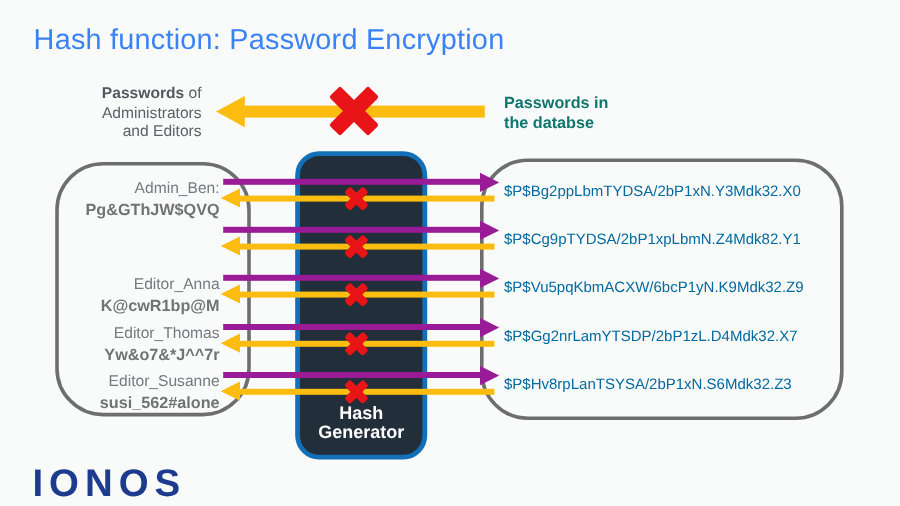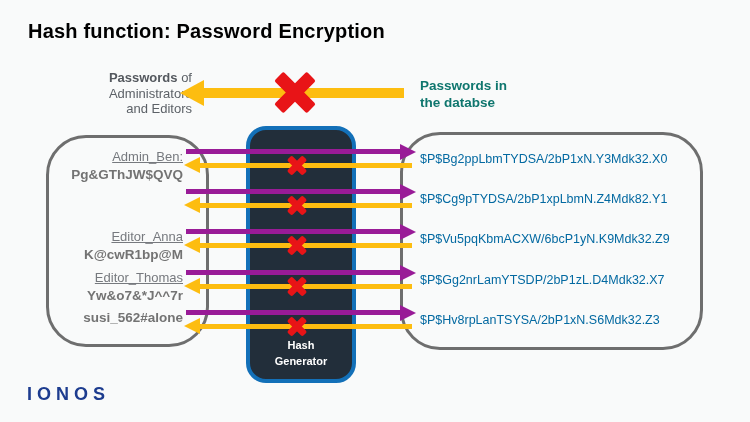--- a/index.html
+++ b/index.html
@@ -7,26 +7,26 @@
     width:750px;height:422px;position:relative;overflow:hidden;
     background:#f9fafa;
     font-family:"Liberation Sans", sans-serif;
     -webkit-font-smoothing:antialiased;
   }
   .stage{position:absolute;inset:0;}
 
   
   .title{
     position:absolute;left:28px;top:20px;
-    font-size:20px;font-weight:bold;color:#000000;letter-spacing:.2px;
+    font-size:24px;font-weight:normal;color:#3b82f6;letter-spacing:.2px;
   }
 
   
   .ann-left{
-    position:absolute;left:56px;top:70px;width:136px;
+    position:absolute;left:32px;top:70px;width:136px;
     text-align:right;font-size:13px;line-height:15.5px;color:#5c6167;
   }
   .ann-left b{font-weight:bold;color:#54585e;}
   .ann-right{
     position:absolute;left:420px;top:77px;
     font-size:13.5px;line-height:17px;font-weight:bold;color:#0f766e;
   }
   .top-arrow-bar{
     position:absolute;left:202px;top:88px;width:202px;height:10px;
     background:var(--yellow,#FDBD10);
@@ -59,21 +59,21 @@
   .panel-right{left:400px;top:132px;width:297px;height:212px;}
   .hashbox{
     position:absolute;left:246px;top:126px;width:102px;height:249px;
     background:var(--boxfill,#222E3A);
     border:4px solid var(--boxborder,#1370B8);
     border-radius:20px;
   }
   .hashbox-label{
     position:absolute;left:0;right:0;bottom:10px;
     text-align:center;color:#ffffff;font-weight:bold;
-    font-size:11px;line-height:16px;
+    font-size:15px;line-height:16px;
   }
 
   
   .rowg{position:absolute;left:0;width:750px;height:0;}
   .p-line{
     position:absolute;left:186px;top:-3px;width:216px;height:5px;
     background:var(--purple,#991B97);
   }
   .p-head{
     position:absolute;left:400px;top:-8px;width:0;height:0;
@@ -85,31 +85,31 @@
     background:var(--yellow,#FDBD10);
   }
   .y-head{
     position:absolute;left:184px;top:5px;width:0;height:0;
     border-right:16px solid var(--yellow,#FDBD10);
     border-top:8px solid transparent;border-bottom:8px solid transparent;
   }
   .left-label{
     position:absolute;left:0;top:-4px;width:183px;text-align:right;
   }
-  .left-label .uname{font-size:13px;line-height:18px;color:#76797e;display:block;text-decoration:underline;}
+  .left-label .uname{font-size:13px;line-height:18px;color:#76797e;display:block;}
   .left-label .upass{font-size:13.5px;line-height:18px;font-weight:bold;color:#737373;display:block;}
   .hash-text{
     position:absolute;left:420px;top:-2px;font-size:12.5px;line-height:18px;color:#0369a1;
     white-space:nowrap;
   }
 
   
   .logo{
     position:absolute;left:27px;top:384px;
-    font-size:18px;font-weight:800;letter-spacing:5px;
+    font-size:32px;font-weight:800;letter-spacing:5px;
     color:var(--logoblue,#1D3C8F);
   }
 </style>
 </head>
 <body>
 
 <div class="stage">
 
   <div class="title">Hash function: Password Encryption</div>
 
@@ -198,20 +198,21 @@
     <div class="y-head"></div>
     <div class="xmark x-small">
       <div class="bar r45"></div>
       <div class="bar r-45"></div>
     </div>
     <div class="hash-text">$P$Gg2nrLamYTSDP/2bP1zL.D4Mdk32.X7</div>
   </div>
 
   <div class="rowg" style="top:313px">
     <div class="left-label">
+      <span class="uname">Editor_Susanne</span>
       <span class="upass">susi_562#alone</span>
     </div>
     <div class="p-line"></div>
     <div class="p-head"></div>
     <div class="y-line"></div>
     <div class="y-head"></div>
     <div class="xmark x-small">
       <div class="bar r45"></div>
       <div class="bar r-45"></div>
     </div>

